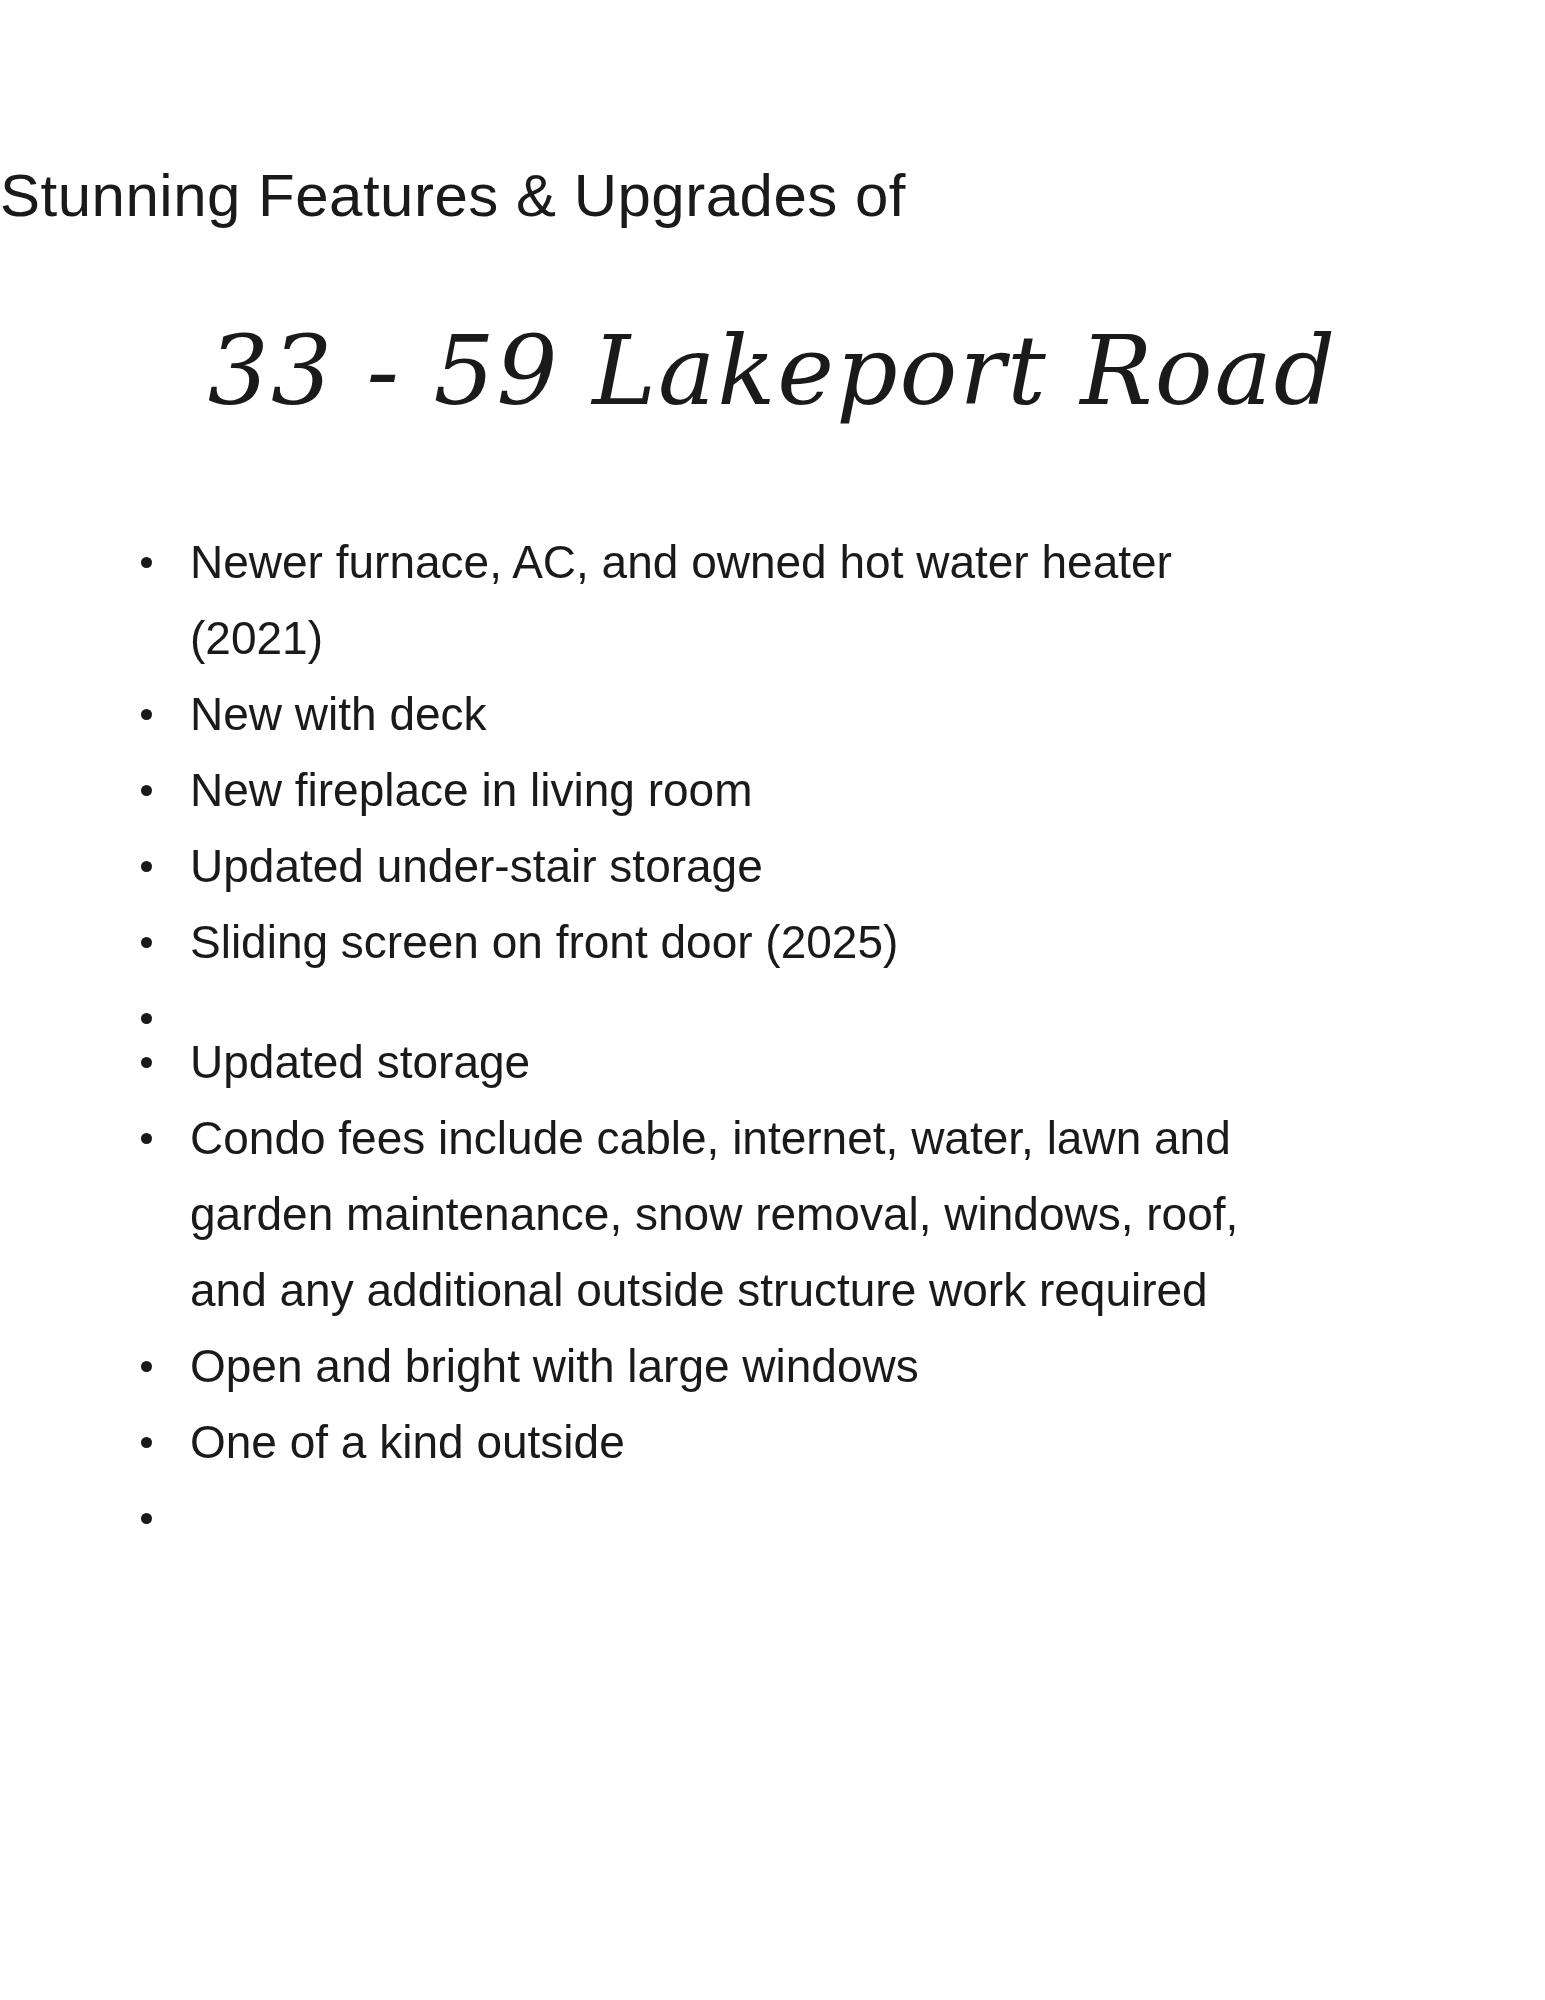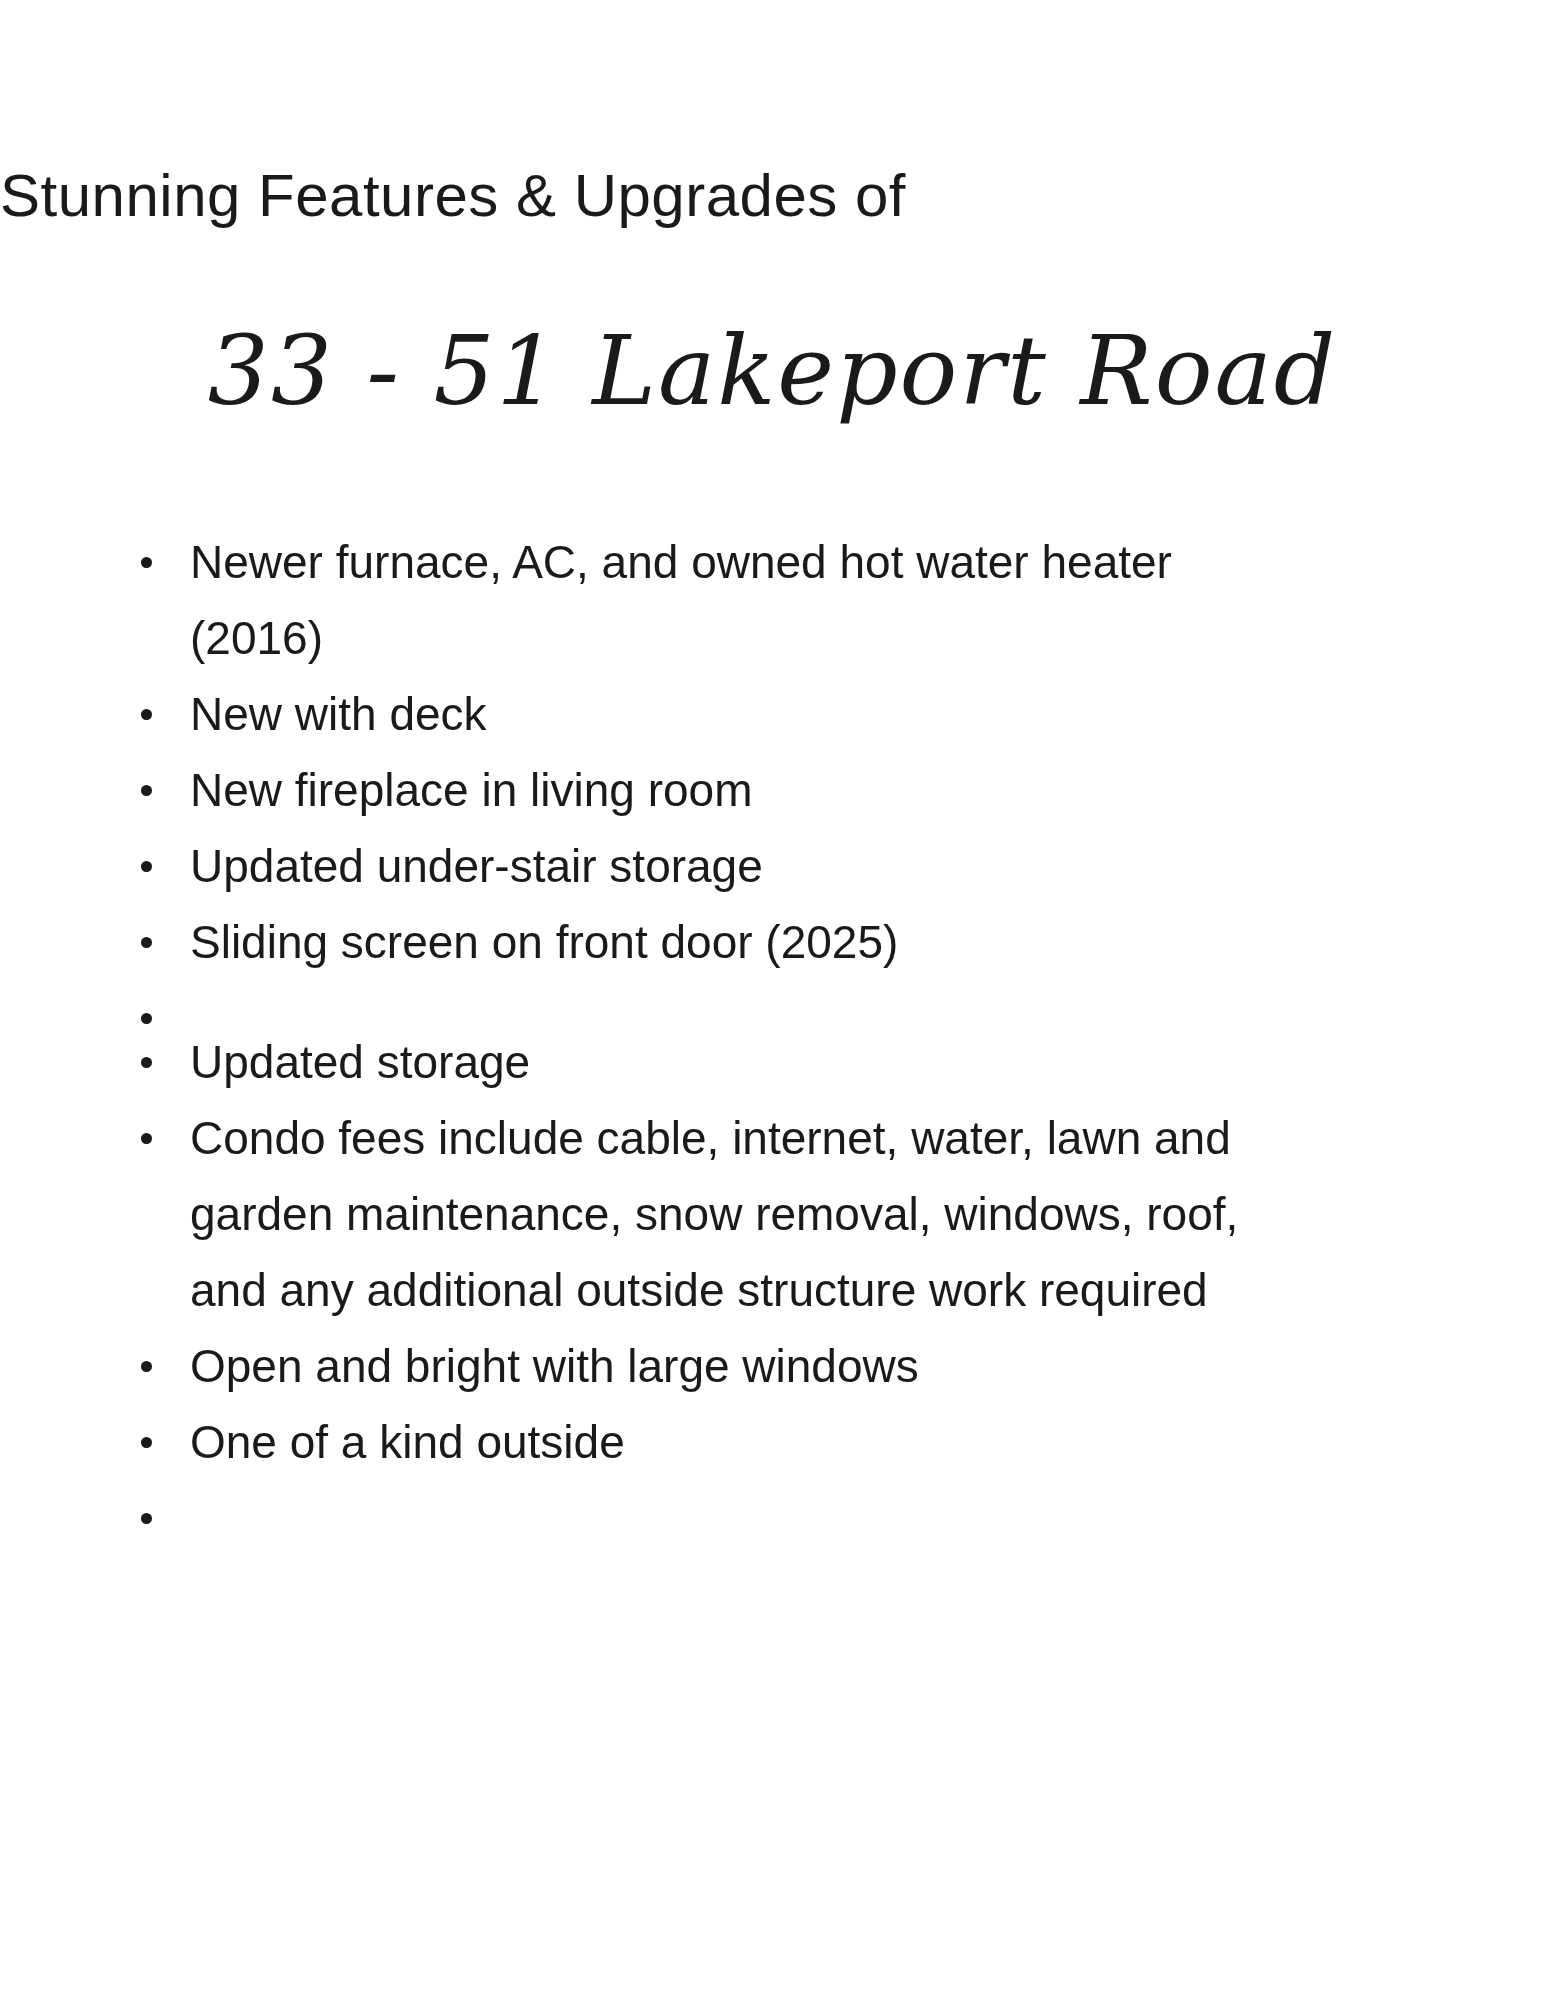--- a/index.html
+++ b/index.html
@@ -68,27 +68,27 @@
     max-width: 1330px;
     color: var(--text-color);
   }
 </style>
 </head>
 <body>
 
 <div class="page">
   <div class="title">Stunning Features &amp; Upgrades of</div>
 
-  <div class="address">33 - 51 Lakeport Road</div>
+  <div class="address">33 - 59 Lakeport Road</div>
 
   <ul class="features" id="features-list">
       <li>
         <span class="bullet-dot"></span>
         <div class="item-text">Newer furnace, AC, and owned hot water heater
-(2016)</div>
+(2021)</div>
       </li>
       <li>
         <span class="bullet-dot"></span>
         <div class="item-text">New with deck</div>
       </li>
       <li>
         <span class="bullet-dot"></span>
         <div class="item-text">New fireplace in living room</div>
       </li>
       <li>

